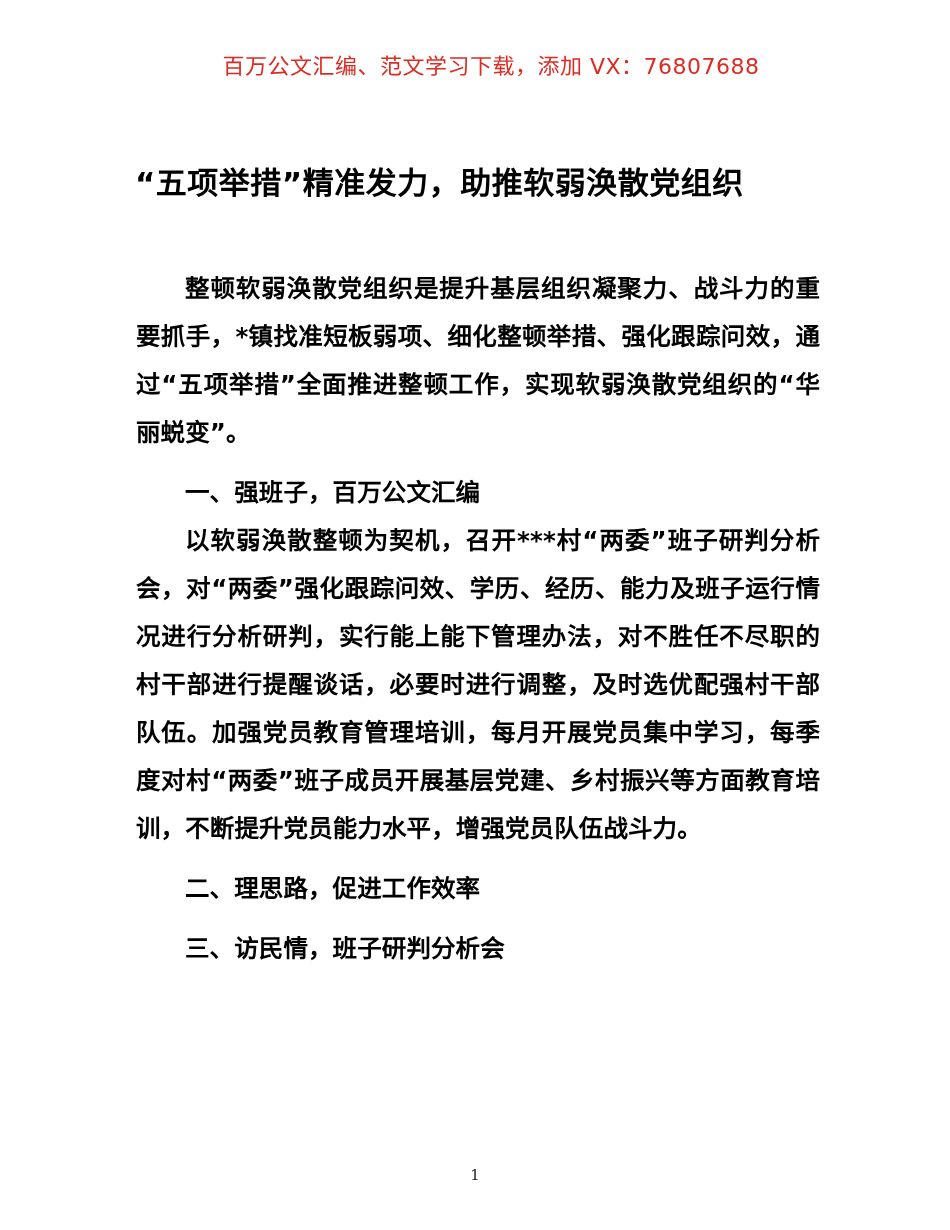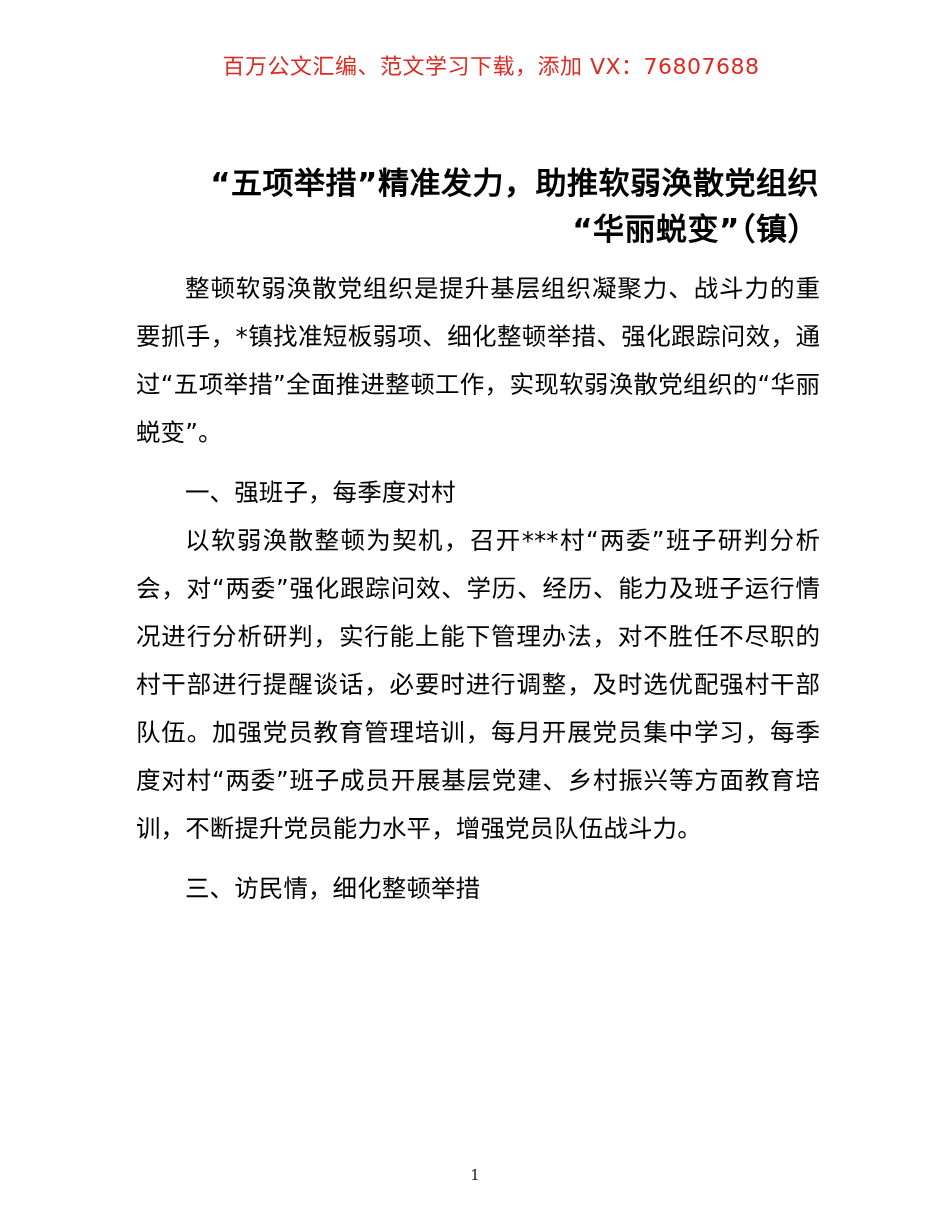--- a/index.html
+++ b/index.html
@@ -35,36 +35,37 @@
     letter-spacing: 0.5px;
     white-space: nowrap;
   }
 
   
   .doc-title {
     position: absolute;
     top: 160px;
     left: 135px;
     width: 684px;
-    text-align: right;
+    text-align: left;
     font-size: 31px;
     line-height: 46px;
     font-weight: bold;
     letter-spacing: 0.5px;
   }
   .doc-title .t-line {
     display: block;
   }
 
   
   .body-content {
     position: absolute;
     top: 265px;
     left: 136px;
     width: 684px;
+    font-weight: bold;
   }
   .para {
     font-size: 24.5px;
     line-height: 48px;
     text-align: justify;
     text-justify: inter-ideograph;
     text-align-last: left;
     margin: 0 0 0 0;
     text-indent: 2em;
     letter-spacing: 0.1px;
@@ -93,30 +94,30 @@
 </style>
 </head>
 <body>
 
 <div class="page">
 
   <div class="promo-banner" style="color: rgb(220, 43, 34);">百万公文汇编、范文学习下载，添加 VX：76807688</div>
 
   <div class="doc-title">
     <span class="t-line">“五项举措”精准发力，助推软弱涣散党组织</span>
-    <span class="t-line">“华丽蜕变”（镇）</span>
   </div>
 
   <div class="body-content">
 
     <p class="para">整顿软弱涣散党组织是提升基层组织凝聚力、战斗力的重要抓手，*镇找准短板弱项、细化整顿举措、强化跟踪问效，通过“五项举措”全面推进整顿工作，实现软弱涣散党组织的“华丽蜕变”。</p>
 
-    <p class="section-heading">一、强班子，每季度对村</p>
+    <p class="section-heading">一、强班子，百万公文汇编</p>
     <p class="para">以软弱涣散整顿为契机，召开***村“两委”班子研判分析会，对“两委”强化跟踪问效、学历、经历、能力及班子运行情况进行分析研判，实行能上能下管理办法，对不胜任不尽职的村干部进行提醒谈话，必要时进行调整，及时选优配强村干部队伍。加强党员教育管理培训，每月开展党员集中学习，每季度对村“两委”班子成员开展基层党建、乡村振兴等方面教育培训，不断提升党员能力水平，增强党员队伍战斗力。</p>
 
+    <p class="section-heading">二、理思路，促进工作效率</p>
 
-    <p class="section-heading">三、访民情，细化整顿举措</p>
+    <p class="section-heading">三、访民情，班子研判分析会</p>
 
   </div>
 
   <div class="page-number">1</div>
 
 </div>
 
 </body></html>

